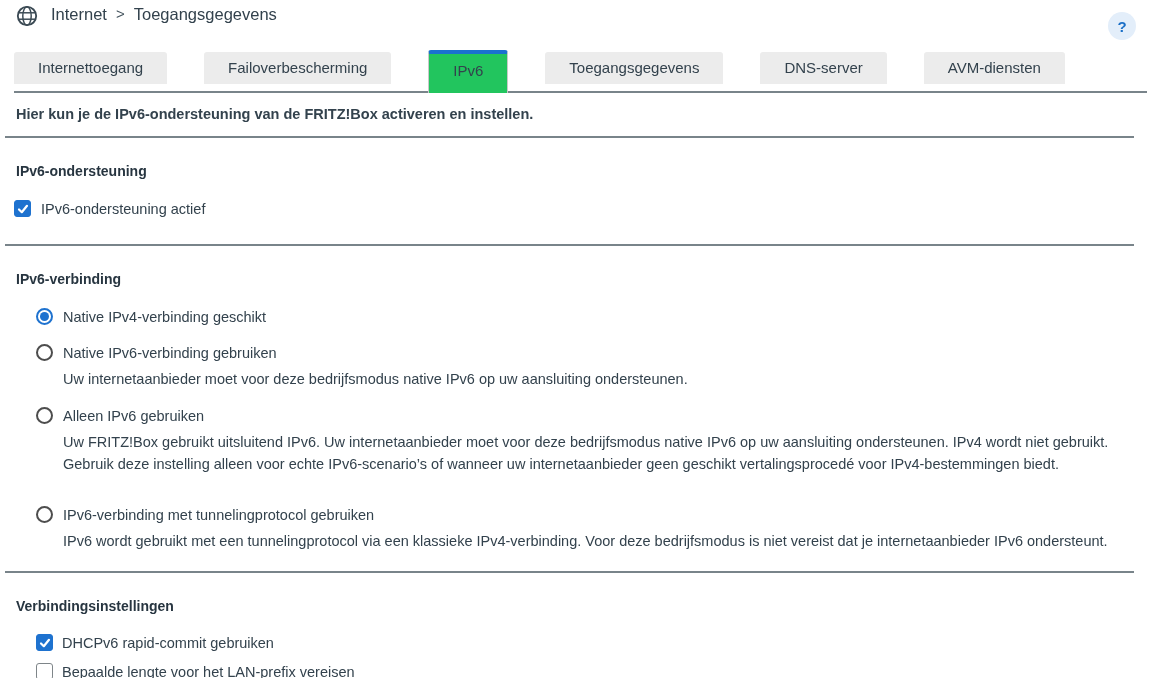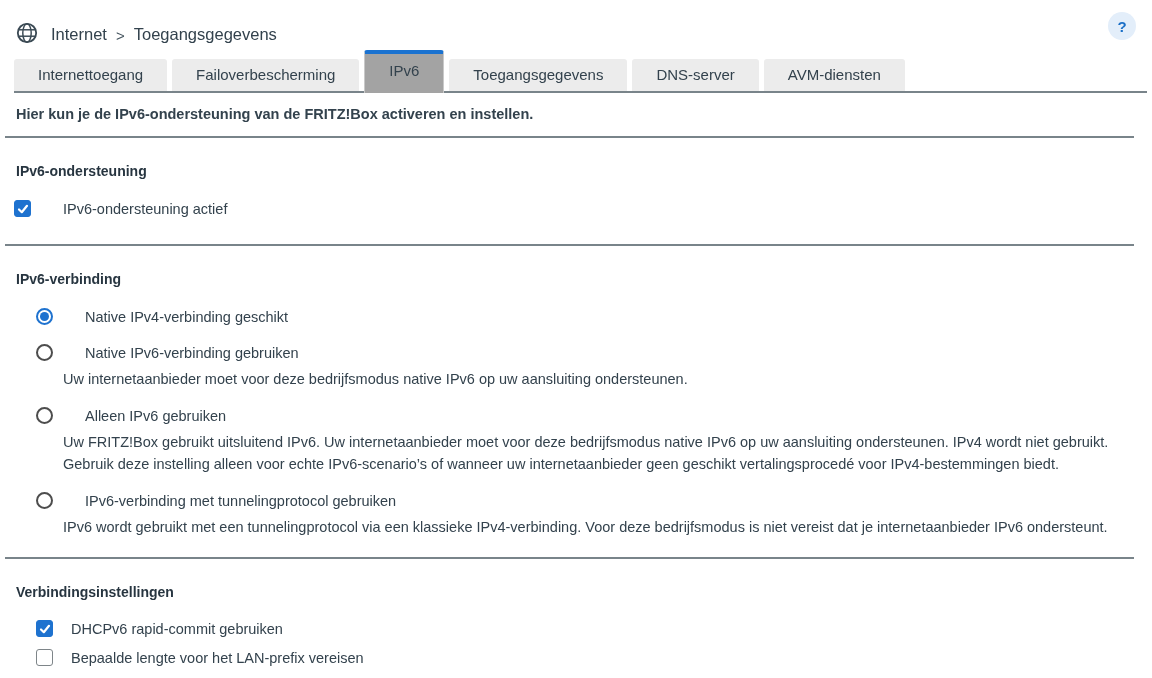--- a/index.html
+++ b/index.html
@@ -5,55 +5,55 @@
   * { box-sizing: border-box; }
   html, body { margin: 0; padding: 0; background: #fff; }
   body {
     width: 1152px; height: 678px; overflow: hidden;
     font-family: "Liberation Sans", sans-serif;
     font-size: 14.5px; color: #33424d;
   }
   .page { padding: 0 14px; position: relative; }
 
   
-  .header { display: flex; align-items: flex-end; padding: 15px 2px 6px 2px; height: 50px; }
+  .header { display: flex; align-items: flex-start; padding: 5px 2px 6px 2px; height: 50px; }
   .globe { width: 22px; height: 22px; margin-right: 13px; flex: 0 0 auto; }
   .crumb { font-size: 16.5px; color: #33424d; }
   .crumb-sep { margin: 0 9px; color: #45545e; font-size: 15px; }
   .help-btn {
     position: absolute; top: 12px; right: 16px;
     width: 28px; height: 28px; border-radius: 50%;
     background: #e3eefa; color: #1a6fc7;
     font-weight: bold; font-size: 15px;
     display: flex; align-items: center; justify-content: center;
     cursor: pointer; border: none;
   }
 
   
-  .tabs { display: flex; align-items: flex-end; border-bottom: 2px solid #79848a; margin: 2px -9px 0 0; }
+  .tabs { display: flex; align-items: flex-start; border-bottom: 2px solid #79848a; margin: 2px -9px 0 0; gap: 32px; }
   .tab {
     background: #ececec; color: #33424d; font-size: 15px;
     padding: 7px 24px 8px; margin-right: 5px;
     border-radius: 3px 3px 0 0; cursor: pointer; white-space: nowrap;
   }
   .tab.active {
-    background: #a3a3a3;
+    background: #22c55e;
     border-top: 4px solid #1a72d0;
     border-left: 1px solid #c9c9c9; border-right: 1px solid #c9c9c9;
     margin-bottom: -2px; margin-top: -2px;
     padding: 8px 24px 14px;
   }
 
   
   .intro { padding: 13px 0 12px 2px; font-weight: bold; }
   .hr { height: 2px; background: #79848a; border: none; margin: 2px 4px 0 -9px; }
 
   .section-title { font-size: 14px; font-weight: bold; color: #273540; margin: 25px 0 0 2px; }
 
-  .ctl-row { display: flex; align-items: center; margin-top: 21px; gap: 22px; }
+  .ctl-row { display: flex; align-items: center; margin-top: 21px; }
   .ctl-row .lbl { margin-left: 10px; }
 
   .checkbox {
     width: 17px; height: 17px; border-radius: 3px; flex: 0 0 auto;
     background: #fff; border: 1.5px solid #7e8589; cursor: pointer;
     display: flex; align-items: center; justify-content: center;
   }
   .checkbox.checked { background: #1e72cf; border-color: #1e72cf; }
 
   .radio {
@@ -64,21 +64,21 @@
   .radio.selected::after {
     content: ""; position: absolute; left: 2px; top: 2px;
     width: 9px; height: 9px; border-radius: 50%; background: #1e72cf;
   }
 
   .options { margin-left: 22px; }
   .option-desc { margin: 7px 0 0 27px; line-height: 22px; padding-right: 6px; }
 
   .indent { margin-left: 22px; }
   .cb-row2 { display: flex; align-items: center; margin-top: 12px; }
-  .cb-row2 .lbl { margin-left: 18px; }
+  .cb-row2 .lbl { margin-left: 9px; }
   .cb-first { margin-top: 20px; }
 </style>
 </head>
 <body>
 
 <div class="page">
 
   <div class="header">
     <svg class="globe" viewBox="0 0 24 24" fill="none" stroke="#3b4a54" stroke-width="2">
       <circle cx="12" cy="12" r="10"></circle>
@@ -129,21 +129,21 @@
       <span class="lbl">Native IPv6-verbinding gebruiken</span>
     </div>
     <div class="option-desc">Uw internetaanbieder moet voor deze bedrijfsmodus native IPv6 op uw aansluiting ondersteunen.</div>
 
     <div class="ctl-row" style="margin-top:17px">
       <div class="radio"></div>
       <span class="lbl">Alleen IPv6 gebruiken</span>
     </div>
     <div class="option-desc">Uw FRITZ!Box gebruikt uitsluitend IPv6. Uw internetaanbieder moet voor deze bedrijfsmodus native IPv6 op uw aansluiting ondersteunen. IPv4 wordt niet gebruikt. Gebruik deze instelling alleen voor echte IPv6-scenario’s of wanneer uw internetaanbieder geen geschikt vertalingsprocedé voor IPv4-bestemmingen biedt.</div>
 
-    <div class="ctl-row" style="margin-top:17px">
+    <div class="ctl-row" style="margin-top:31px">
       <div class="radio"></div>
       <span class="lbl">IPv6-verbinding met tunnelingprotocol gebruiken</span>
     </div>
     <div class="option-desc">IPv6 wordt gebruikt met een tunnelingprotocol via een klassieke IPv4-verbinding. Voor deze bedrijfsmodus is niet vereist dat je internetaanbieder IPv6 ondersteunt.</div>
   </div>
 
   <div class="hr" style="margin-top:19px"></div>
 
   <div class="section-title">Verbindingsinstellingen</div>
 

